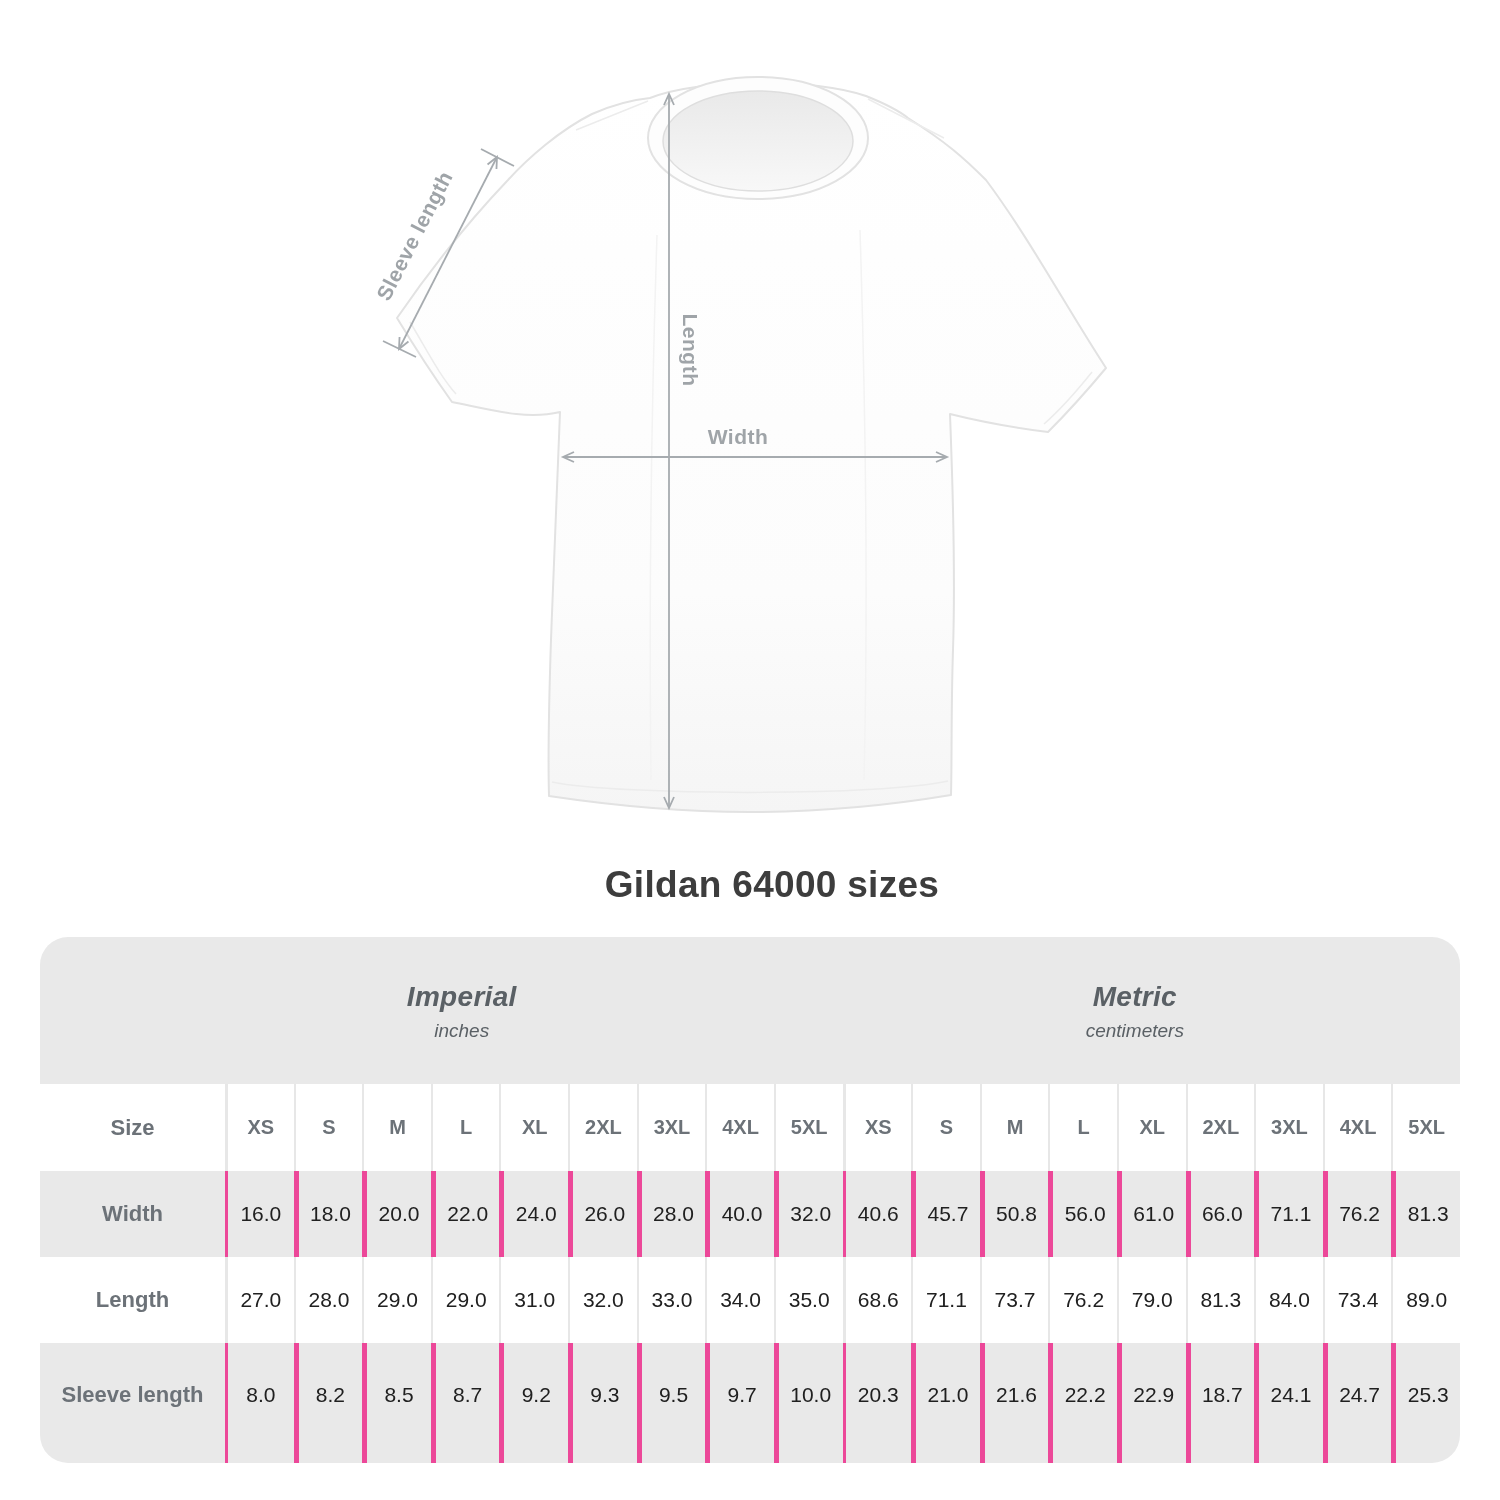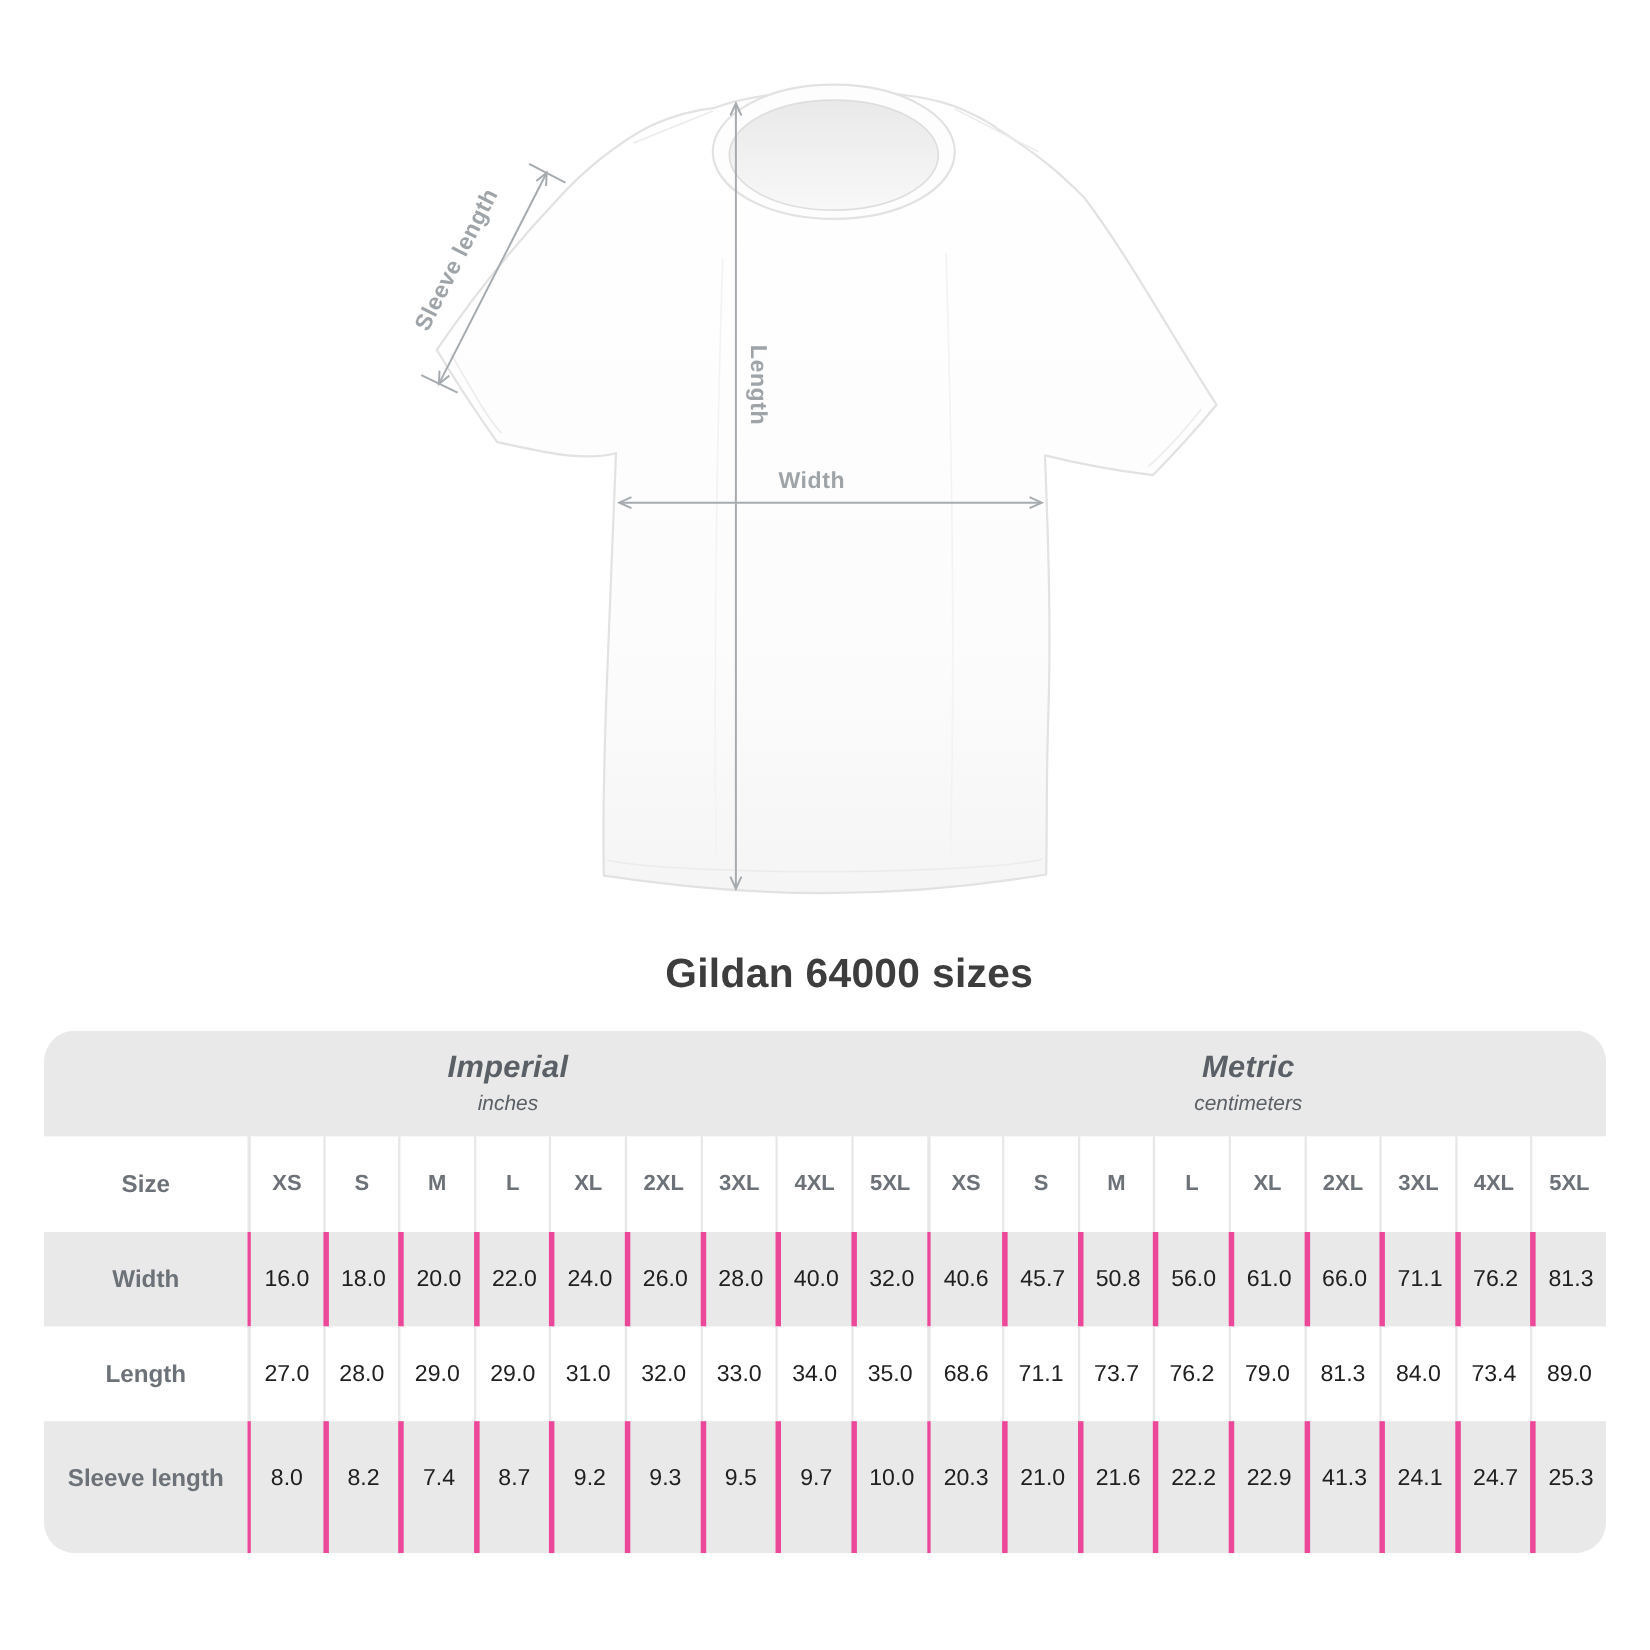--- a/index.html
+++ b/index.html
@@ -27,21 +27,21 @@
     font-style:italic;
     color:#4e4e4e;
   }
   .table-wrap{
     margin:31px 40px 0;
     border-radius:28px;
     overflow:hidden;
   }
   .unit-band{
     position:relative;
-    height:96px;
+    height:147px;
     background:#e9e9e9;
   }
   .unit-group{
     position:absolute;
     top:50%;
     transform:translate(-50%,-50%);
     text-align:center;
     color:#5a6065;
   }
   .unit-group .unit-title{
@@ -247,33 +247,33 @@
             <td class="value-cell">79.0</td>
             <td class="value-cell">81.3</td>
             <td class="value-cell">84.0</td>
             <td class="value-cell">73.4</td>
             <td class="value-cell">89.0</td>
           </tr>
           <tr class="data-row row-gray last-row">
             <td class="label-cell">Sleeve length</td>
             <td class="value-cell group-start">8.0</td>
             <td class="value-cell">8.2</td>
-            <td class="value-cell">7.4</td>
+            <td class="value-cell">8.5</td>
             <td class="value-cell">8.7</td>
             <td class="value-cell">9.2</td>
             <td class="value-cell">9.3</td>
             <td class="value-cell">9.5</td>
             <td class="value-cell">9.7</td>
             <td class="value-cell">10.0</td>
             <td class="value-cell group-start">20.3</td>
             <td class="value-cell">21.0</td>
             <td class="value-cell">21.6</td>
             <td class="value-cell">22.2</td>
             <td class="value-cell">22.9</td>
-            <td class="value-cell">41.3</td>
+            <td class="value-cell">18.7</td>
             <td class="value-cell">24.1</td>
             <td class="value-cell">24.7</td>
             <td class="value-cell">25.3</td>
           </tr>
         </tbody>
     </table>
   </div>
 
 </div>
 

